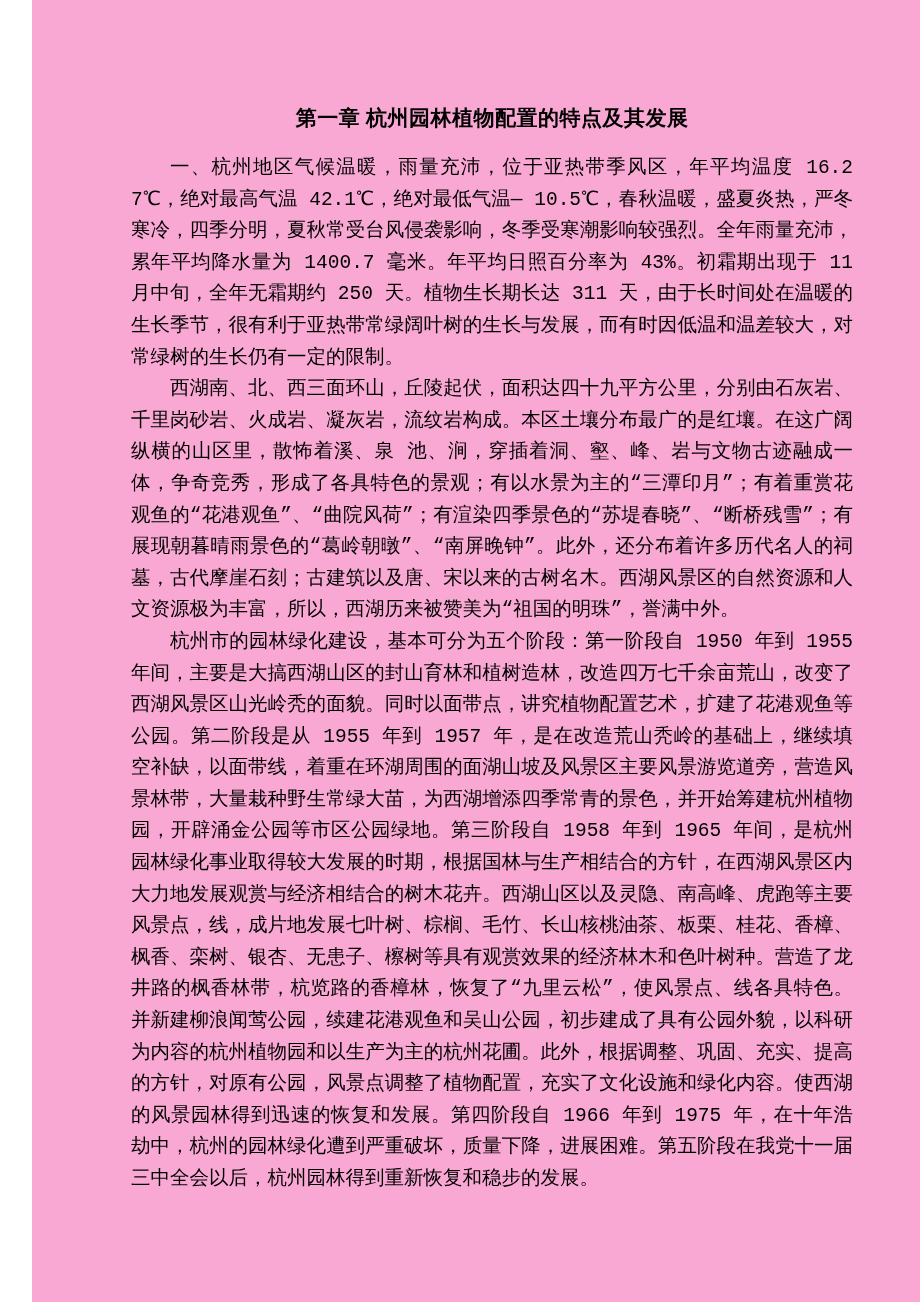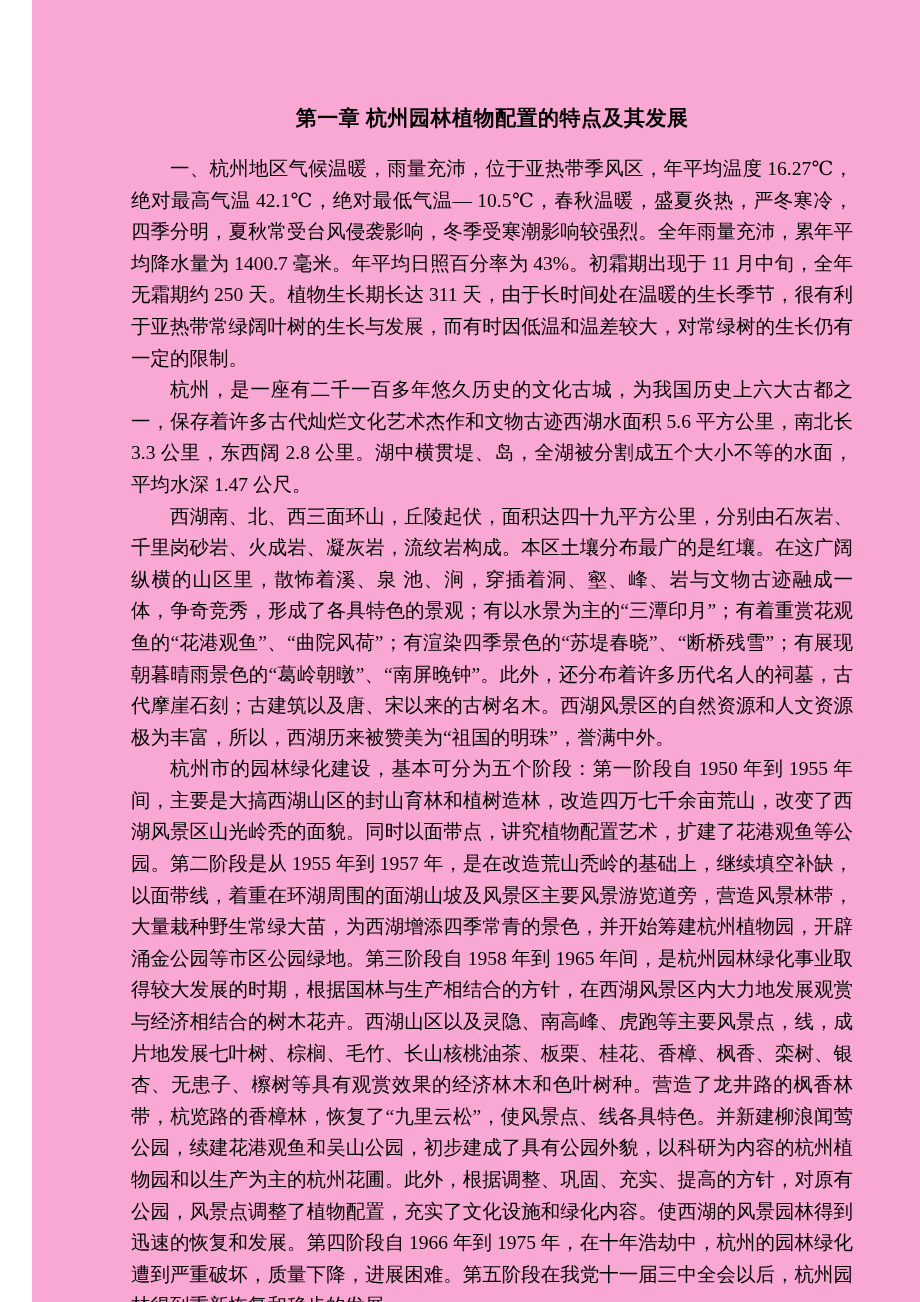--- a/index.html
+++ b/index.html
@@ -32,28 +32,28 @@
     letter-spacing: 0.5px;
   }
   .para {
     margin: 0;
     font-size: 19.5px;
     line-height: 31.6px;
     text-align: justify;
     text-justify: inter-ideograph;
     text-indent: 2em;
     word-break: break-all;
+    font-family: Liberation Mono, monospace;
   }
 </style>
 </head>
 <body>
 
 <div class="page">
   <div class="content">
     <h1 class="doc-title">第一章 杭州园林植物配置的特点及其发展</h1>
     <div id="paragraph-container">
         <p class="para">一、杭州地区气候温暖，雨量充沛，位于亚热带季风区，年平均温度 16.27℃，绝对最高气温 42.1℃，绝对最低气温— 10.5℃，春秋温暖，盛夏炎热，严冬寒冷，四季分明，夏秋常受台风侵袭影响，冬季受寒潮影响较强烈。全年雨量充沛，累年平均降水量为 1400.7 毫米。年平均日照百分率为 43%。初霜期出现于 11 月中旬，全年无霜期约 250 天。植物生长期长达 311 天，由于长时间处在温暖的生长季节，很有利于亚热带常绿阔叶树的生长与发展，而有时因低温和温差较大，对常绿树的生长仍有一定的限制。</p>
-        <p class="para">杭州，是一座有二千一百多年悠久历史的文化古城，为我国历史上六大古都之一，保存着许多古代灿烂文化艺术杰作和文物古迹西湖水面积 5.6 平方公里，南北长 3.3 公里，东西阔 2.8 公里。湖中横贯堤、岛，全湖被分割成五个大小不等的水面，平均水深 1.47 公尺。</p>
         <p class="para">西湖南、北、西三面环山，丘陵起伏，面积达四十九平方公里，分别由石灰岩、千里岗砂岩、火成岩、凝灰岩，流纹岩构成。本区土壤分布最广的是红壤。在这广阔纵横的山区里，散怖着溪、泉 池、涧，穿插着洞、壑、峰、岩与文物古迹融成一体，争奇竞秀，形成了各具特色的景观；有以水景为主的“三潭印月”；有着重赏花观鱼的“花港观鱼”、“曲院风荷”；有渲染四季景色的“苏堤春晓”、“断桥残雪”；有展现朝暮晴雨景色的“葛岭朝暾”、“南屏晚钟”。此外，还分布着许多历代名人的祠墓，古代摩崖石刻；古建筑以及唐、宋以来的古树名木。西湖风景区的自然资源和人文资源极为丰富，所以，西湖历来被赞美为“祖国的明珠”，誉满中外。</p>
         <p class="para">杭州市的园林绿化建设，基本可分为五个阶段：第一阶段自 1950 年到 1955 年间，主要是大搞西湖山区的封山育林和植树造林，改造四万七千余亩荒山，改变了西湖风景区山光岭秃的面貌。同时以面带点，讲究植物配置艺术，扩建了花港观鱼等公园。第二阶段是从 1955 年到 1957 年，是在改造荒山秃岭的基础上，继续填空补缺，以面带线，着重在环湖周围的面湖山坡及风景区主要风景游览道旁，营造风景林带，大量栽种野生常绿大苗，为西湖增添四季常青的景色，并开始筹建杭州植物园，开辟涌金公园等市区公园绿地。第三阶段自 1958 年到 1965 年间，是杭州园林绿化事业取得较大发展的时期，根据国林与生产相结合的方针，在西湖风景区内大力地发展观赏与经济相结合的树木花卉。西湖山区以及灵隐、南高峰、虎跑等主要风景点，线，成片地发展七叶树、棕榈、毛竹、长山核桃油茶、板栗、桂花、香樟、枫香、栾树、银杏、无患子、檫树等具有观赏效果的经济林木和色叶树种。营造了龙井路的枫香林带，杭览路的香樟林，恢复了“九里云松”，使风景点、线各具特色。并新建柳浪闻莺公园，续建花港观鱼和吴山公园，初步建成了具有公园外貌，以科研为内容的杭州植物园和以生产为主的杭州花圃。此外，根据调整、巩固、充实、提高的方针，对原有公园，风景点调整了植物配置，充实了文化设施和绿化内容。使西湖的风景园林得到迅速的恢复和发展。第四阶段自 1966 年到 1975 年，在十年浩劫中，杭州的园林绿化遭到严重破坏，质量下降，进展困难。第五阶段在我党十一届三中全会以后，杭州园林得到重新恢复和稳步的发展。</p>
       </div>
   </div>
 </div>
 
 </body></html>

